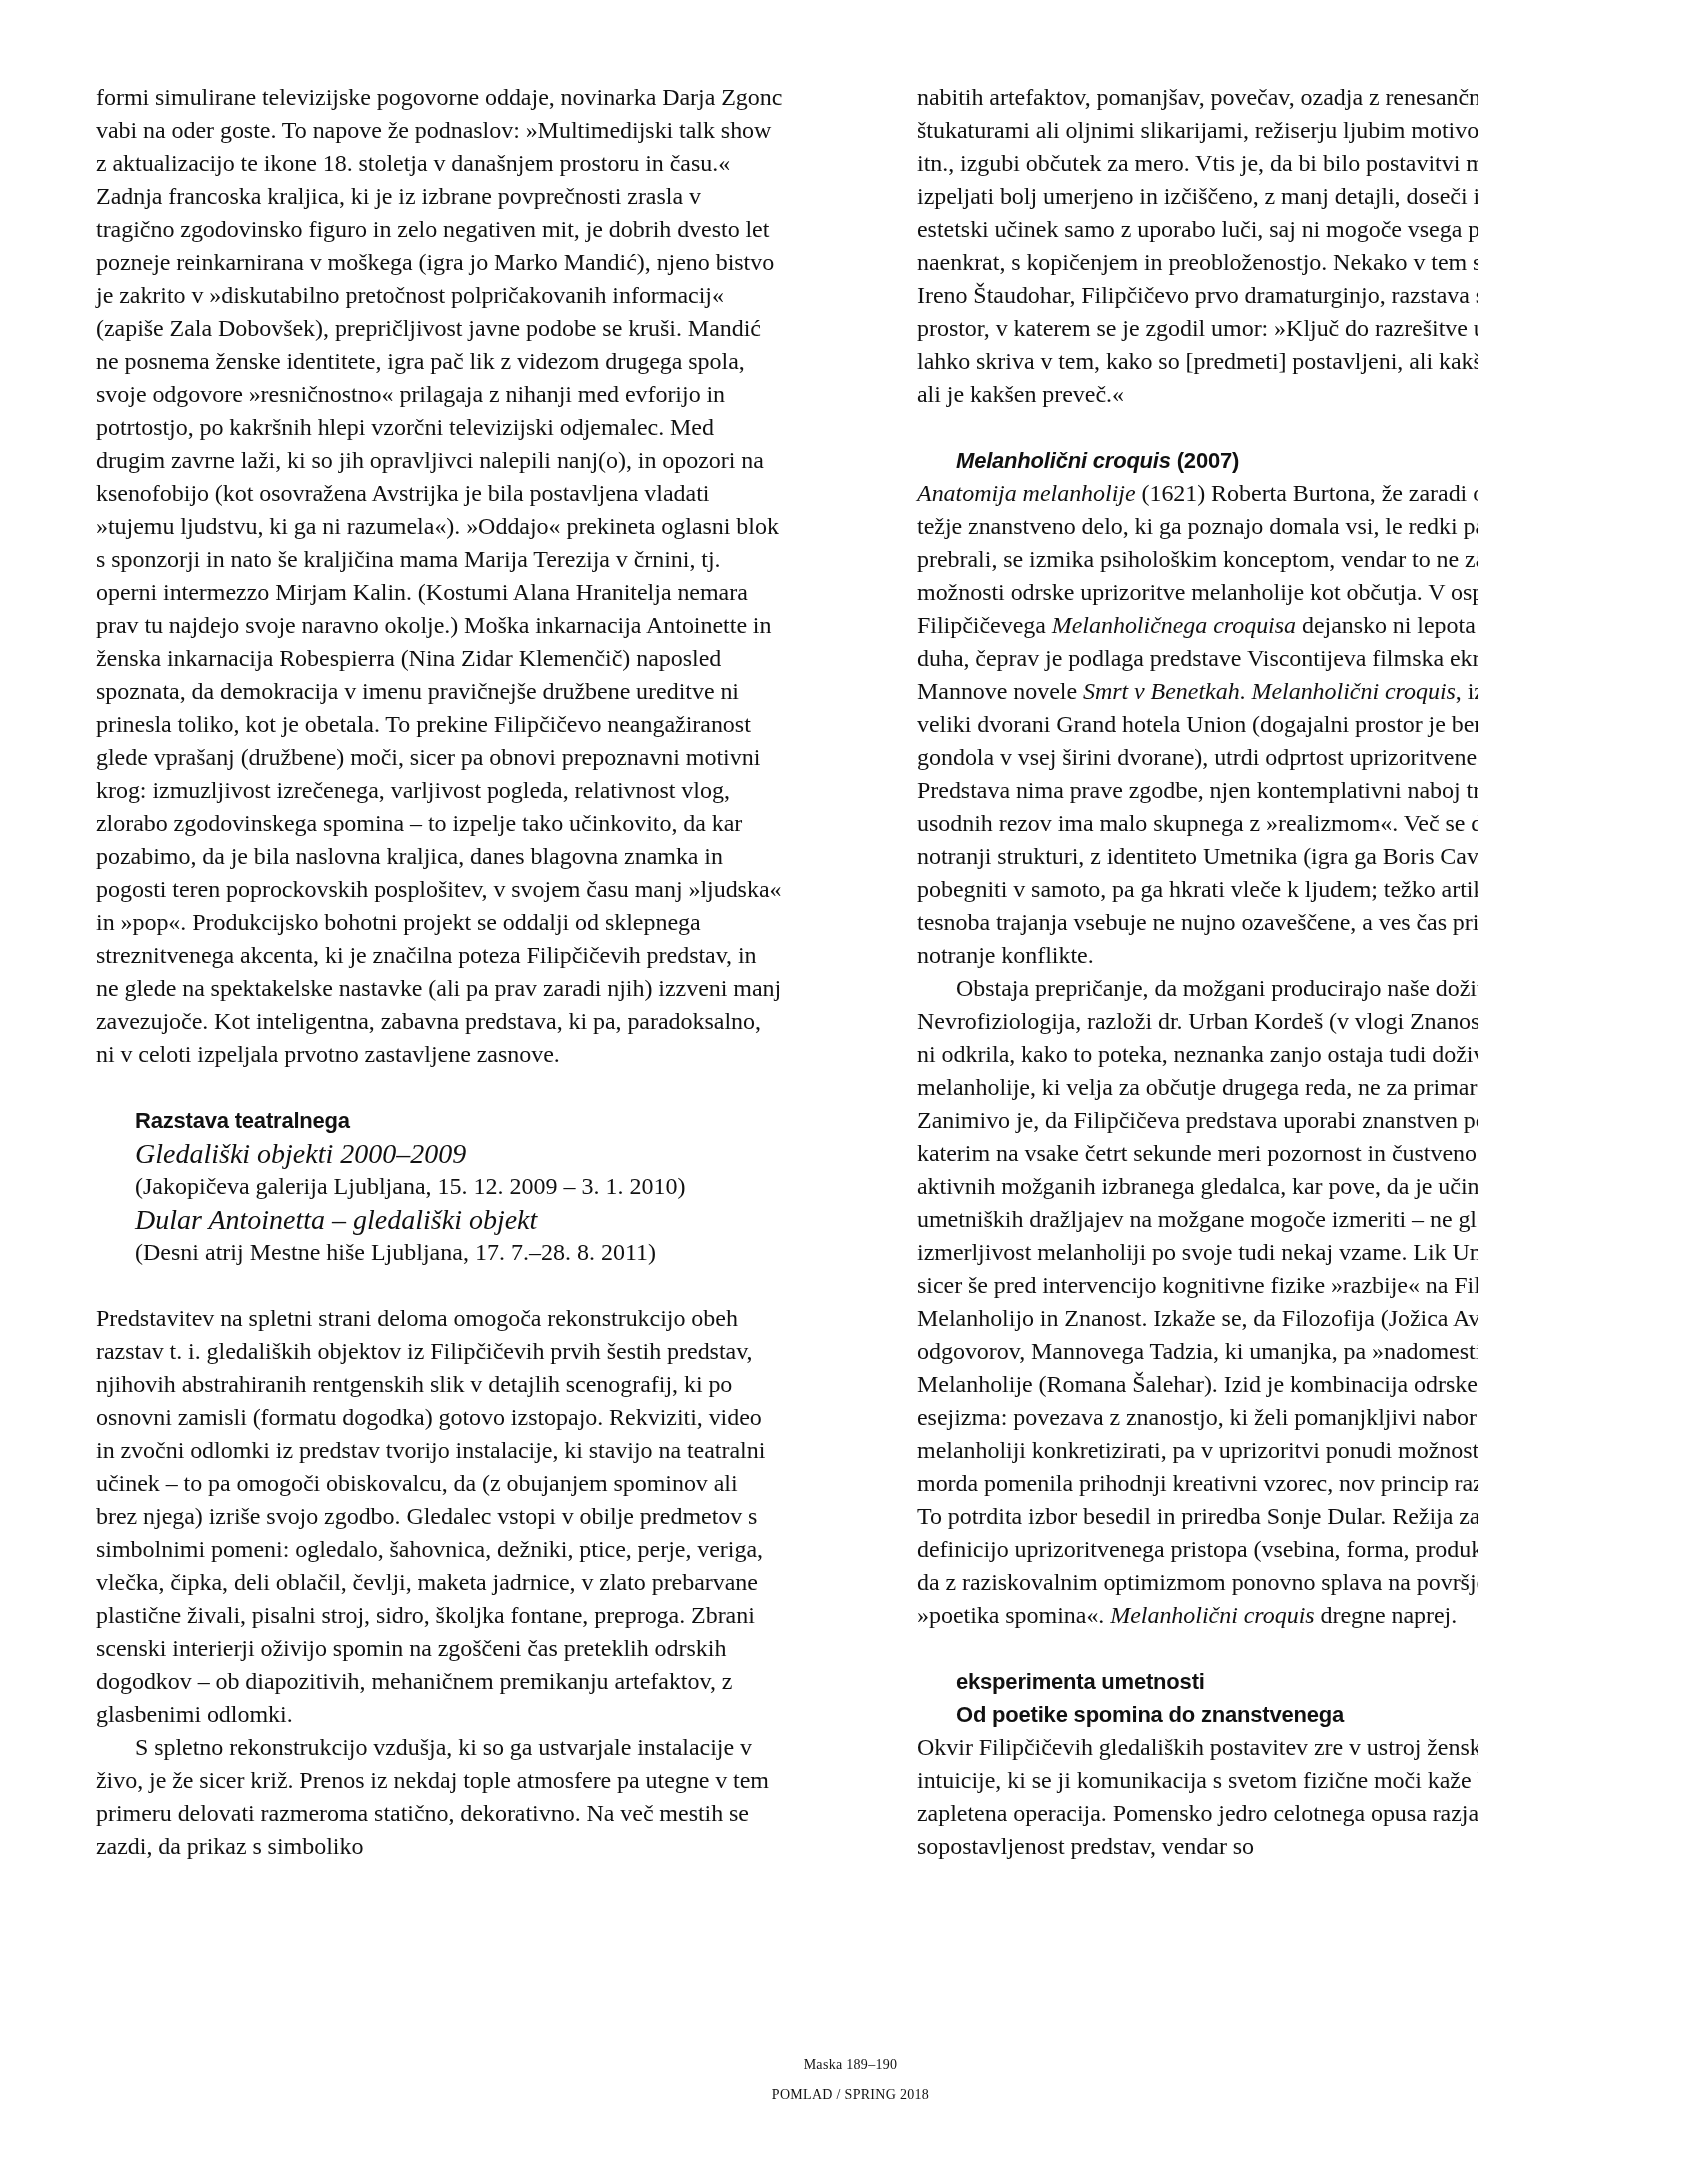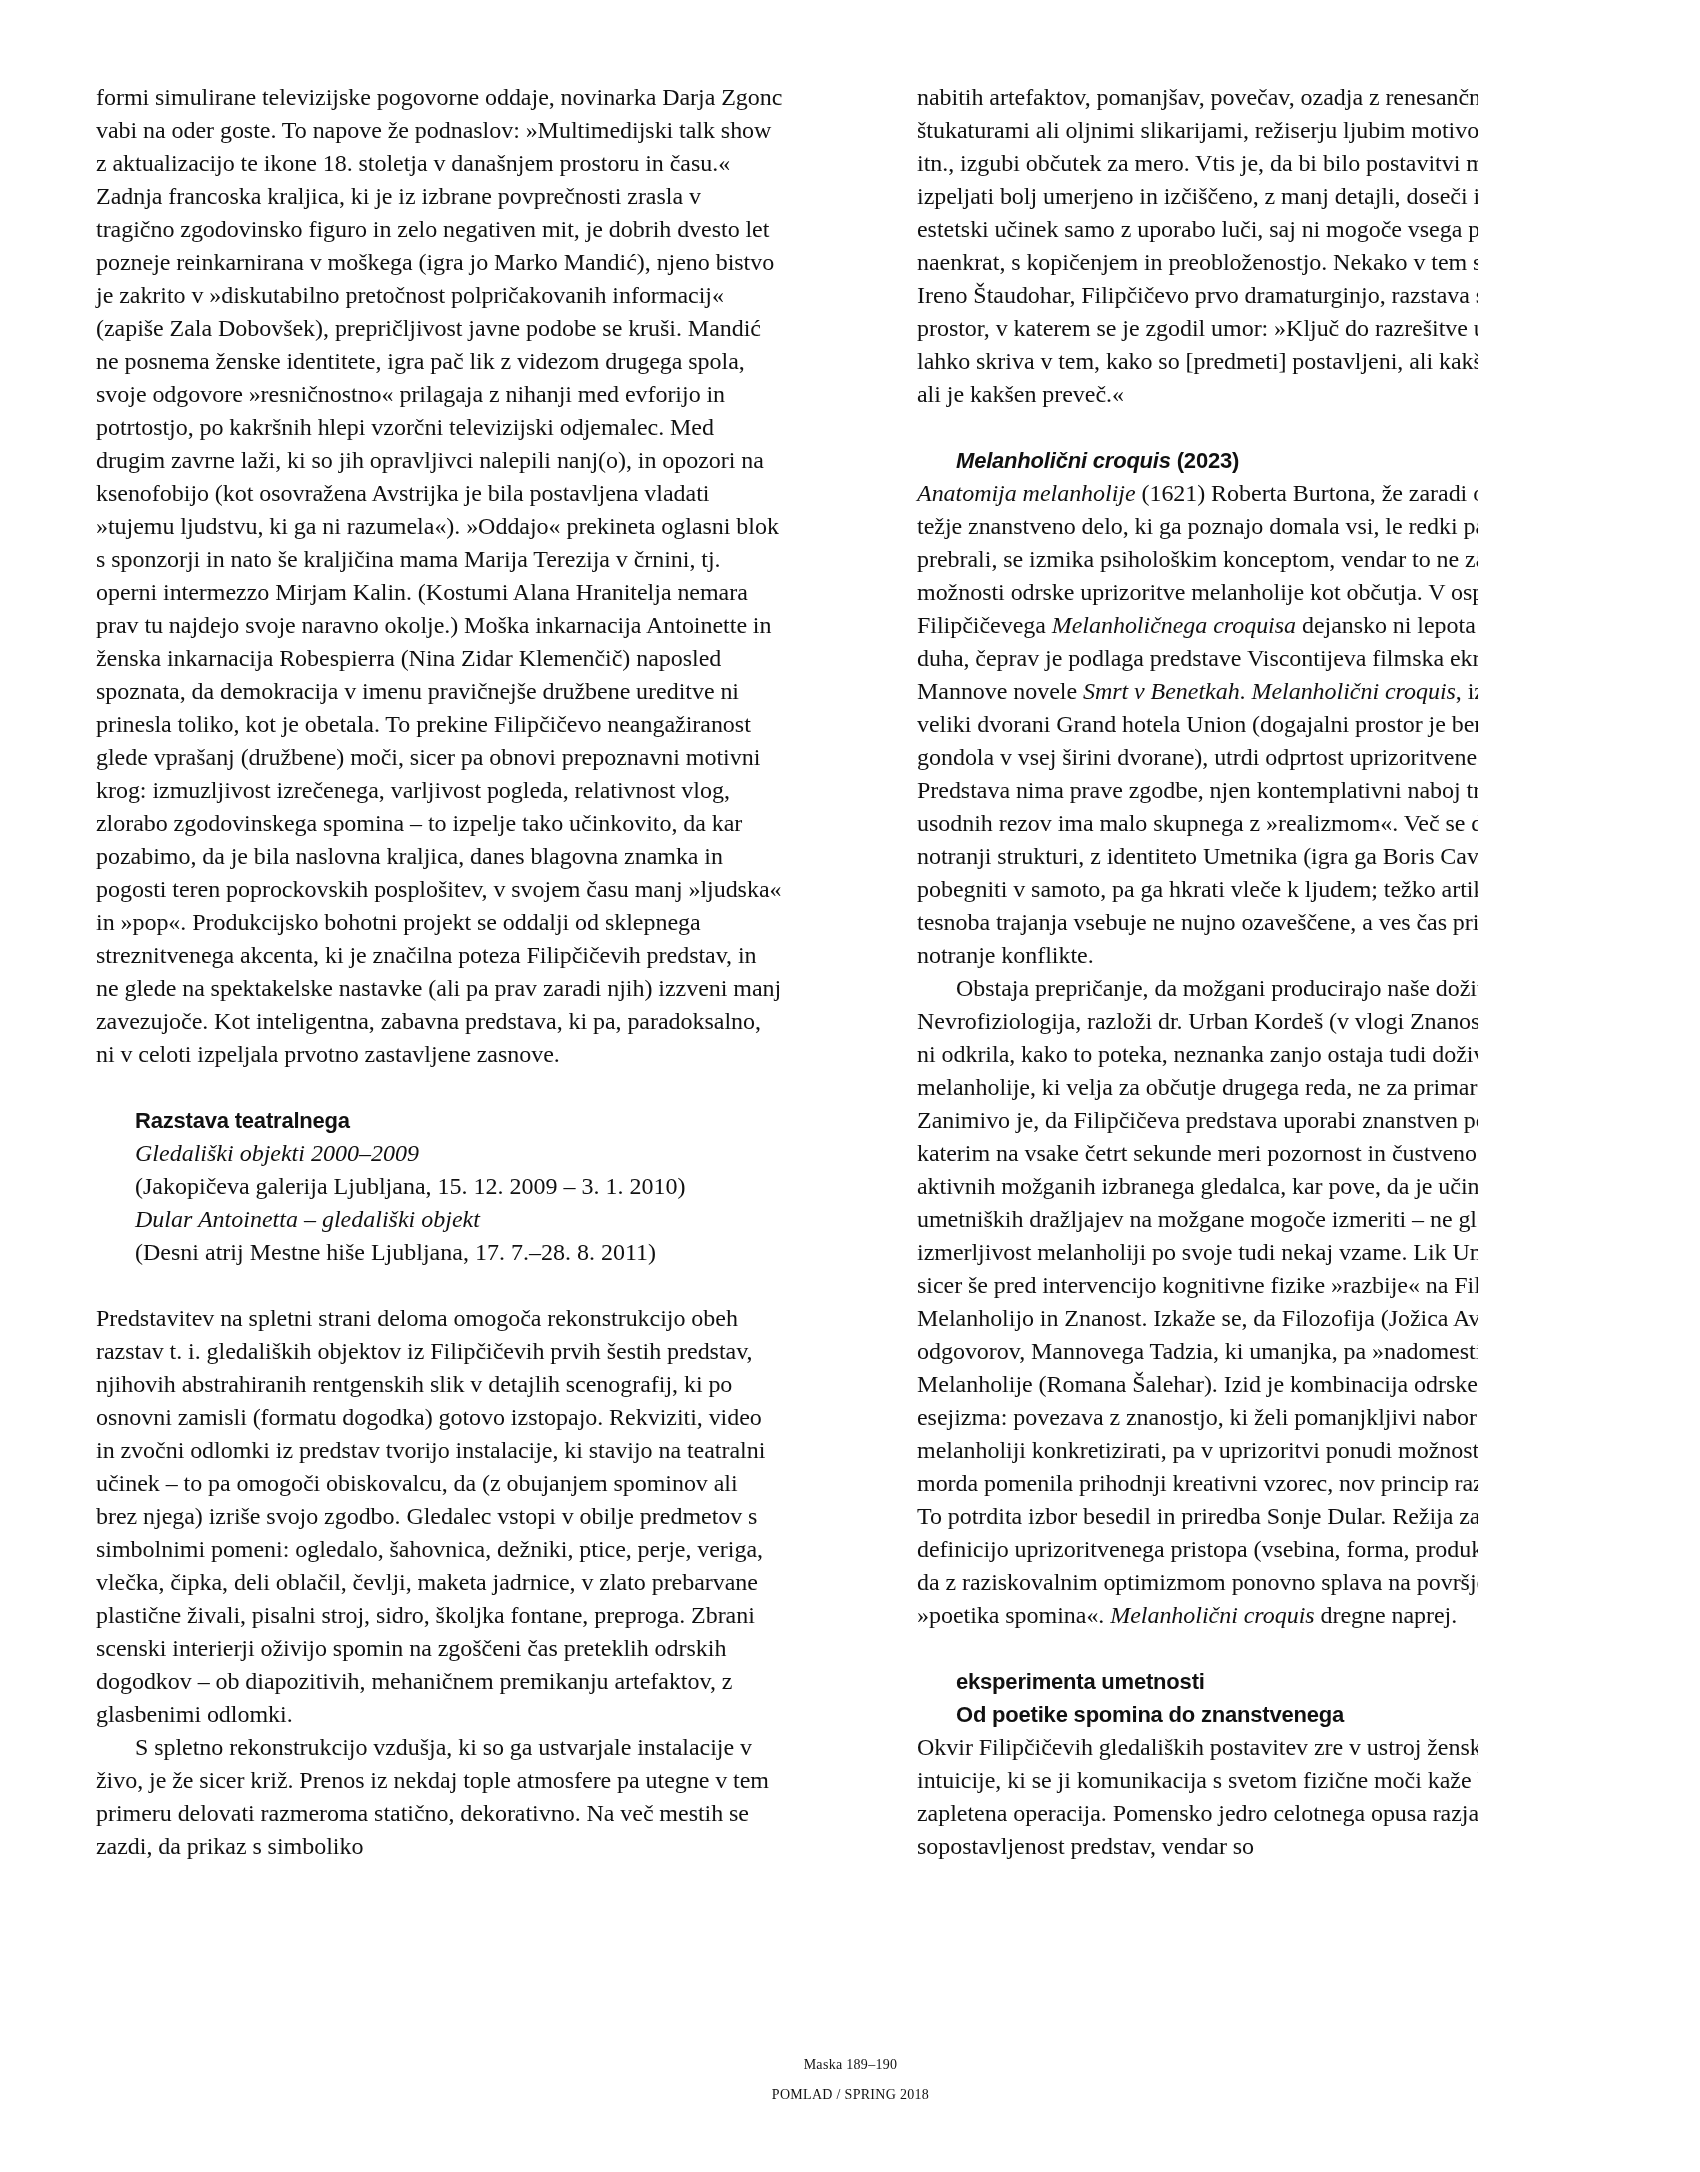--- a/index.html
+++ b/index.html
@@ -50,21 +50,21 @@
   .heading-bold {
     font-family: "Liberation Sans", "DejaVu Sans", sans-serif;
     font-weight: bold;
     font-size: 22px;
     line-height: 33px;
     letter-spacing: -0.2px;
     display: block;
   }
   .heading-italic {
     font-style: italic;
-    font-size: 24px;
+    font-size: 28px;
     line-height: 33px;
     display: block;
   }
   .heading-plain {
     font-style: normal;
     font-size: 24px;
     line-height: 33px;
     display: block;
   }
   .section-head {
@@ -144,21 +144,21 @@
 
     </div>
 
     <div class="col">
 
       <p class="body">nabitih artefaktov, pomanjšav, povečav, ozadja z renesančnimi štukaturami ali oljnimi slikarijami, režiserju ljubim motivom pogrinjka itn., izgubi občutek za mero. Vtis je, da bi bilo postavitvi mogoče izpeljati bolj umerjeno in izčiščeno, z manj detajli, doseči izrazit estetski učinek samo z uporabo luči, saj ni mogoče vsega povedati naenkrat, s kopičenjem in preobloženostjo. Nekako v tem smislu je Ireno Štaudohar, Filipčičevo prvo dramaturginjo, razstava spomnila na prostor, v katerem se je zgodil umor: »Ključ do razrešitve umora se lahko skriva v tem, kako so [predmeti] postavljeni, ali kakšen manjka ali je kakšen preveč.«</p>
 
       <div class="block-gap"></div>
 
       <div class="section-head">
-        <span class="ital">Melanholični croquis</span><span> (2023)</span>
+        <span class="ital">Melanholični croquis</span><span> (2007)</span>
       </div>
 
       <p class="body"><i class="ti">Anatomija melanholije</i><span> (1621) Roberta Burtona, že zaradi obsežnosti težje znanstveno delo, ki ga poznajo domala vsi, le redki pa so ga prebrali, se izmika psihološkim konceptom, vendar to ne zavira možnosti odrske uprizoritve melanholije kot občutja. V ospredju Filipčičevega </span><i class="ti">Melanholičnega croquisa</i><span> dejansko ni lepota kot pot do duha, čeprav je podlaga predstave Viscontijeva filmska ekranizacija Mannove novele </span><i class="ti">Smrt v Benetkah</i><span>. </span><i class="ti">Melanholični croquis</i><span>, izveden v veliki dvorani Grand hotela Union (dogajalni prostor je beneška gondola v vsej širini dvorane), utrdi odprtost uprizoritvenega formata. Predstava nima prave zgodbe, njen kontemplativni naboj trajanja brez usodnih rezov ima malo skupnega z »realizmom«. Več se dogaja v notranji strukturi, z identiteto Umetnika (igra ga Boris Cavazza), ki želi pobegniti v samoto, pa ga hkrati vleče k ljudem; težko artikulirana tesnoba trajanja vsebuje ne nujno ozaveščene, a ves čas prisotne notranje konflikte.</span></p>
 
       <p class="body indent"><span>Obstaja prepričanje, da možgani producirajo naše doživljanje. Nevrofiziologija, razloži dr. Urban Kordeš (v vlogi Znanosti), sicer še ni odkrila, kako to poteka, neznanka zanjo ostaja tudi doživljanje melanholije, ki velja za občutje drugega reda, ne za primarno čustvo. Zanimivo je, da Filipčičeva predstava uporabi znanstven postopek, s katerim na vsake četrt sekunde meri pozornost in čustveno valenco v aktivnih možganih izbranega gledalca, kar pove, da je učinek umetniških dražljajev na možgane mogoče izmeriti – ne glede na to, da izmerljivost melanholiji po svoje tudi nekaj vzame. Lik Umetnika se sicer še pred intervencijo kognitivne fizike »razbije« na Filozofijo, Melanholijo in Znanost. Izkaže se, da Filozofija (Jožica Avbelj) nima odgovorov, Mannovega Tadzia, ki umanjka, pa »nadomesti« lik Melanholije (Romana Šalehar). Izid je kombinacija odrske refleksije in esejizma: povezava z znanostjo, ki želi pomanjkljivi nabor védenja o melanholiji konkretizirati, pa v uprizoritvi ponudi možnost, ki bo morda pomenila prihodnji kreativni vzorec, nov princip razmišljanja. To potrdita izbor besedil in priredba Sonje Dular. Režija zasuka svojo definicijo uprizoritvenega pristopa (vsebina, forma, produkcija) tako, da z raziskovalnim optimizmom ponovno splava na površje značilna »poetika spomina«. </span><i class="ti">Melanholični croquis</i><span> dregne naprej.</span></p>
 
       <div class="block-gap"></div>
 
       <div class="section-head">
         <span style="display:block">eksperimenta umetnosti</span>

